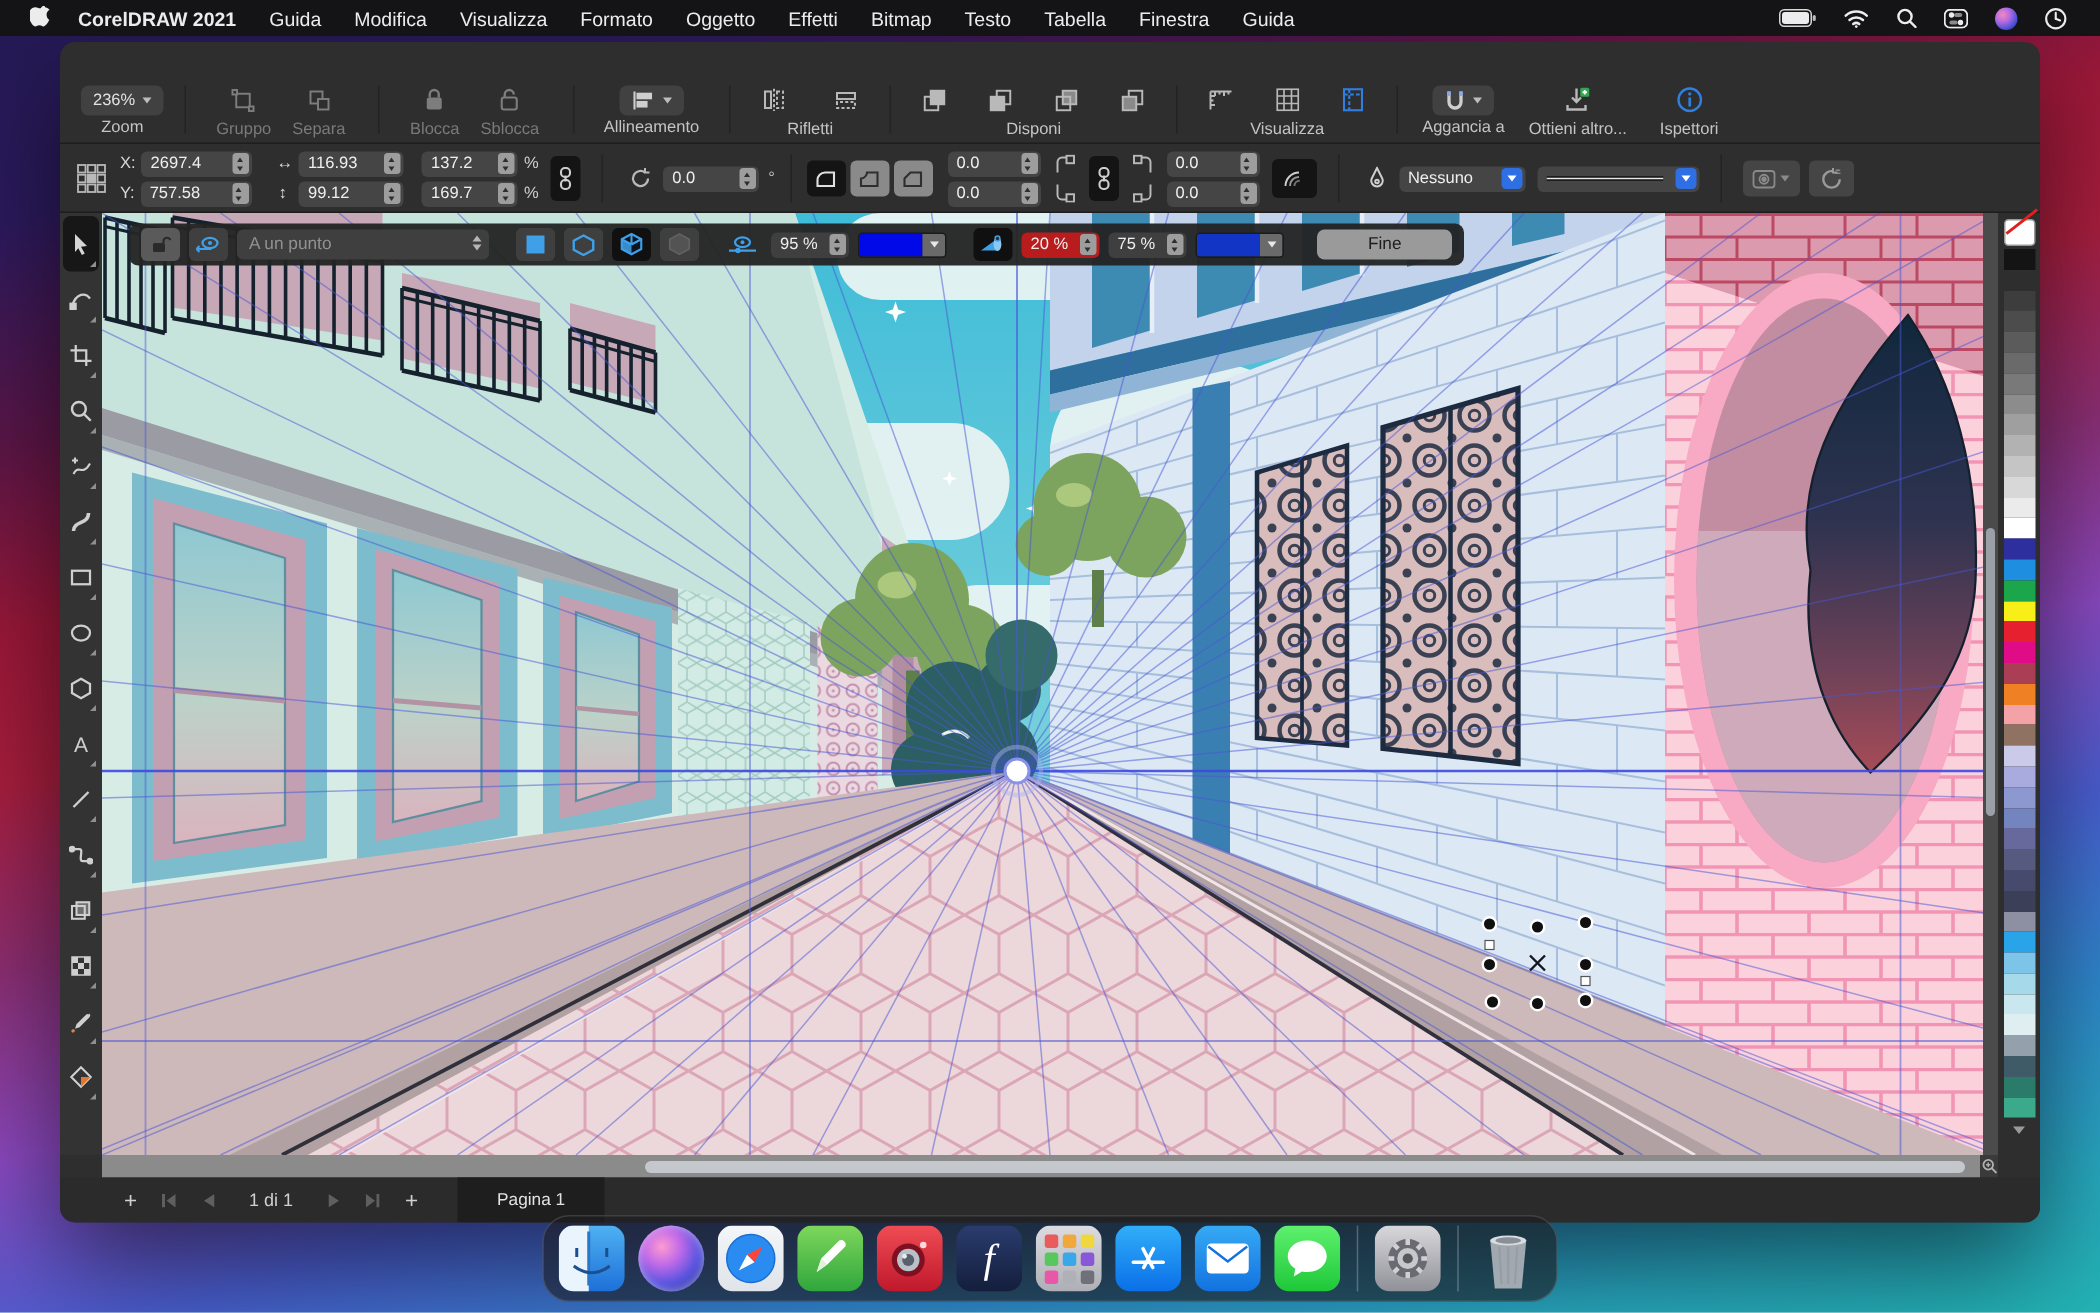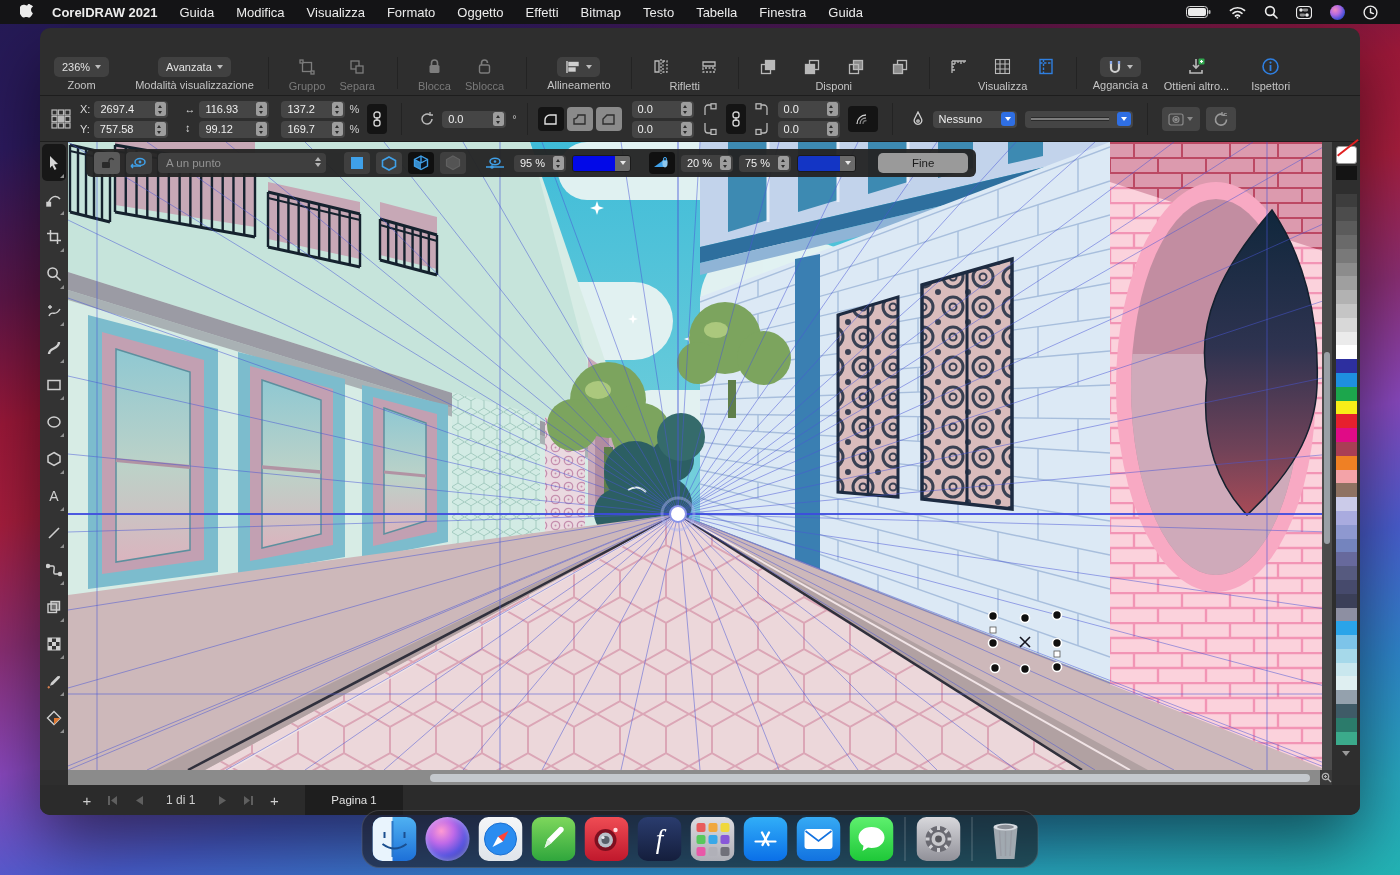--- a/index.html
+++ b/index.html
@@ -179,27 +179,20 @@
 
 
   <div class="toolbar1">
     <div class="tgroup" style="margin-left:14px;">
       <div class="pill">
         <span>236%</span>
           <span class="chev"></span>
       </div>
       <div class="tlabel">Zoom</div>
     </div>
-    <div class="tgroup" style="margin-left:26px;">
-      <div class="pill">
-        <span>Avanzata</span>
-          <span class="chev"></span>
-      </div>
-      <div class="tlabel">Modalità visualizzazione</div>
-    </div>
     <div class="vdiv"></div>
     <div class="tgroup" style="margin:0 6px;">
       <div class="ic22">
         <svg width="18" height="18" viewBox="0 0 18 18" fill="none" stroke="#7d7d7d" stroke-width="1.3">
             <rect x="4.5" y="4.5" width="9" height="9"></rect>
             <rect x="2" y="2" width="3" height="3" fill="#2e2e2e"></rect>
             <rect x="13" y="13" width="3" height="3" fill="#2e2e2e"></rect>
           </svg>
       </div>
       <div class="tlabel dim">Gruppo</div>
@@ -1160,21 +1153,21 @@
           </span>
       </div>
       <div style="width:6px;"></div>
       <div class="pbtn pressed">
         <svg width="20" height="14" viewBox="0 0 20 14">
             <path d="M2 11 L13 3 L13 11 Z" fill="#3fa0e8"></path>
             <ellipse cx="13" cy="6.8" rx="2.6" ry="4.6" fill="#8fc8ee"></ellipse>
             <circle cx="13" cy="3" r="1.6" fill="#2a2a2a" stroke="#3fa0e8" stroke-width="1"></circle>
           </svg>
       </div>
-      <div class="field" style="width:52px;background:#404040;">
+      <div class="field" style="width:52px;background:#b91c1c;">
         <span>20 %</span>
           <span class="stepper"></span>
       </div>
       <div class="field" style="width:52px;background:#3f3f3f;">
         <span>75 %</span>
           <span class="stepper"></span>
       </div>
       <div class="swatchdd">
         <span class="c" id="pbar-line" style="background: rgb(19, 53, 197);"></span>
         <span class="a">

